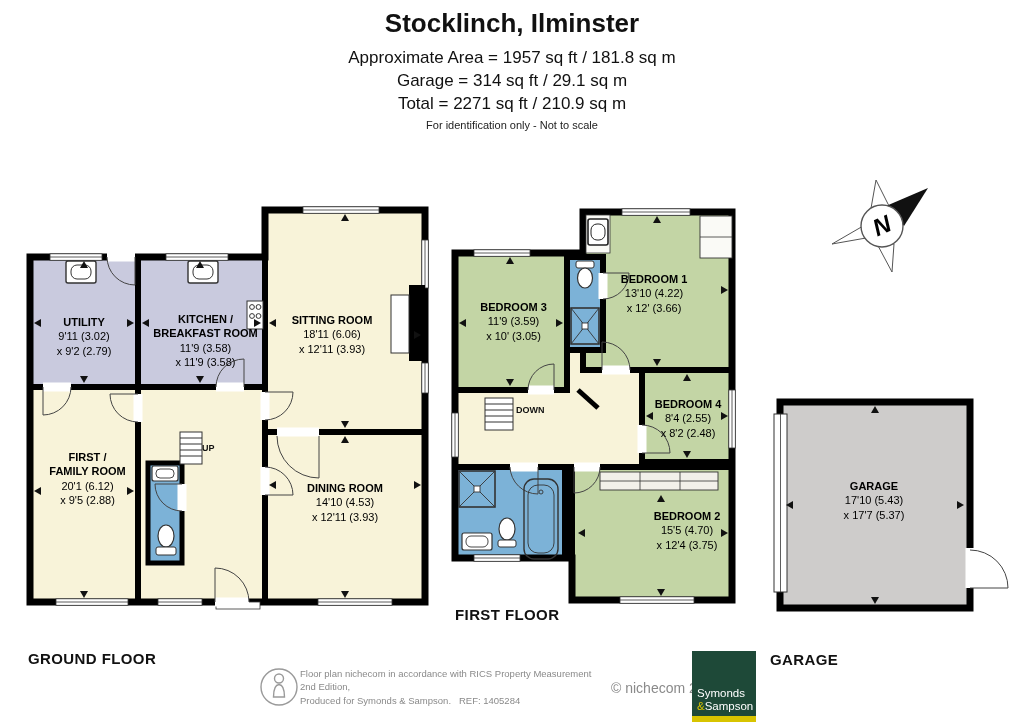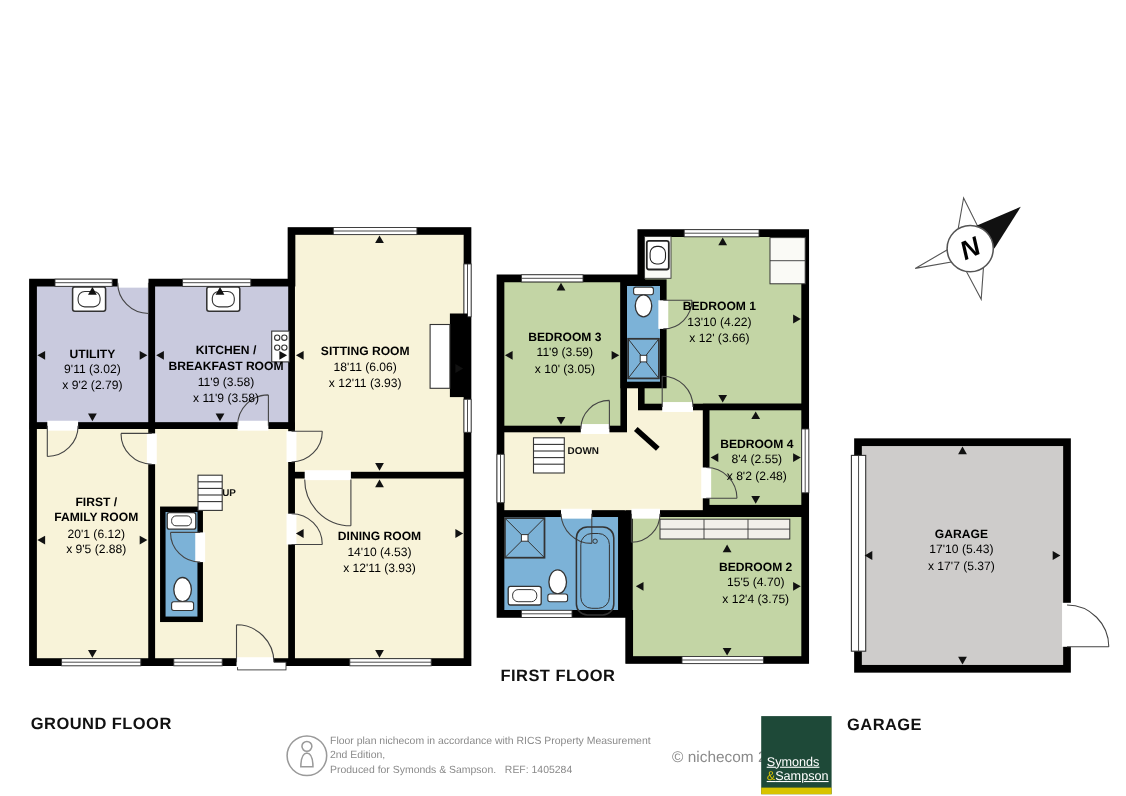--- a/index.html
+++ b/index.html
@@ -12,28 +12,35 @@
   svg.plan{position:absolute;}
   .room-label{position:absolute;text-align:center;font-size:11px;line-height:1.3;color:#000;}
   .room-label .rname{font-weight:bold;}
   .floor-caption{position:absolute;font-size:15px;font-weight:bold;letter-spacing:.4px;margin-top:39px;}
   .stair-label{position:absolute;font-size:9px;font-weight:bold;}
   .footer-text{position:absolute;left:300px;top:667px;width:308px;font-size:9.5px;
                line-height:1.42;color:#8a8a8a;}
   .copyright{position:absolute;left:611px;top:680px;font-size:14px;color:#8a8a8a;}
   .logo{position:absolute;left:692px;top:651px;width:64px;height:71px;background:#1e4938;}
   .logo .bar{position:absolute;left:0;right:0;bottom:0;height:6px;background:#d8c400;}
-  .logo .ltext{position:absolute;left:5px;bottom:9px;font-size:11.5px;line-height:1.15;color:#fff;text-decoration:underline;}
+  .logo .ltext{position:absolute;left:5px;bottom:9px;font-size:11.5px;line-height:1.15;color:#fff;}
   .logo .amp{color:#d8c400;}
 </style>
 </head>
 <body>
 
 <div id="page">
 
+  <div class="header">
+    <h1 class="title">Stocklinch, Ilminster</h1>
+    <div class="area-line">Approximate Area = 1957 sq ft / 181.8 sq m</div>
+    <div class="area-line">Garage = 314 sq ft / 29.1 sq m</div>
+    <div class="area-line">Total = 2271 sq ft / 210.9 sq m</div>
+    <div class="small-note">For identification only - Not to scale</div>
+  </div>
 
   <svg class="plan" style="left:828px;top:178px" width="118" height="96" viewBox="0 0 118 96">
     <polygon points="48,2 42,36 62,30" fill="#fff" stroke="#555" stroke-width="1"></polygon>
     <polygon points="4,66 42,44 38,60" fill="#fff" stroke="#555" stroke-width="1"></polygon>
     <polygon points="64,94 48,64 66,66" fill="#fff" stroke="#555" stroke-width="1"></polygon>
     <polygon points="100,10 58,28 76,48" fill="#111"></polygon>
     <circle cx="54" cy="48" r="21" fill="#fff" stroke="#555" stroke-width="1.4"></circle>
     <text x="54" y="56" font-size="24" font-weight="bold" font-style="italic" text-anchor="middle" transform="rotate(-24 54 48)">N</text>
   </svg>
 

